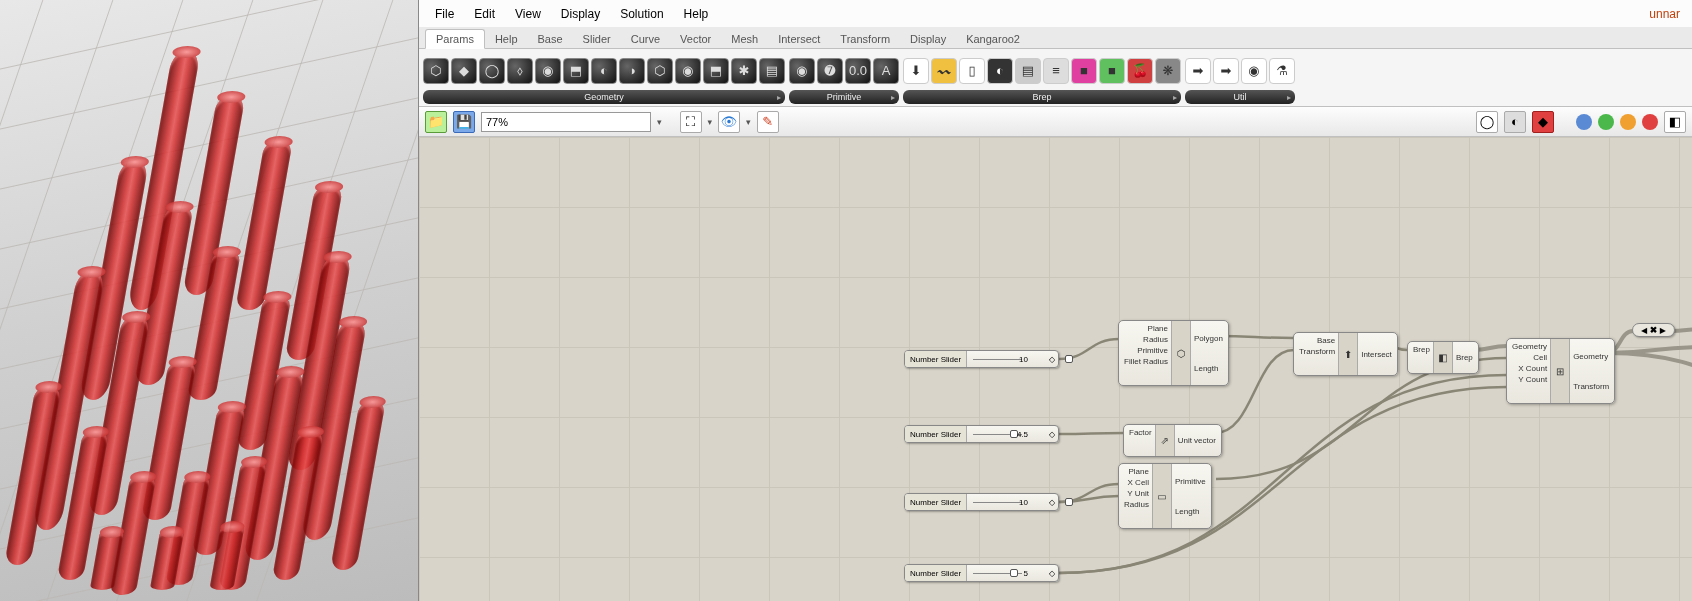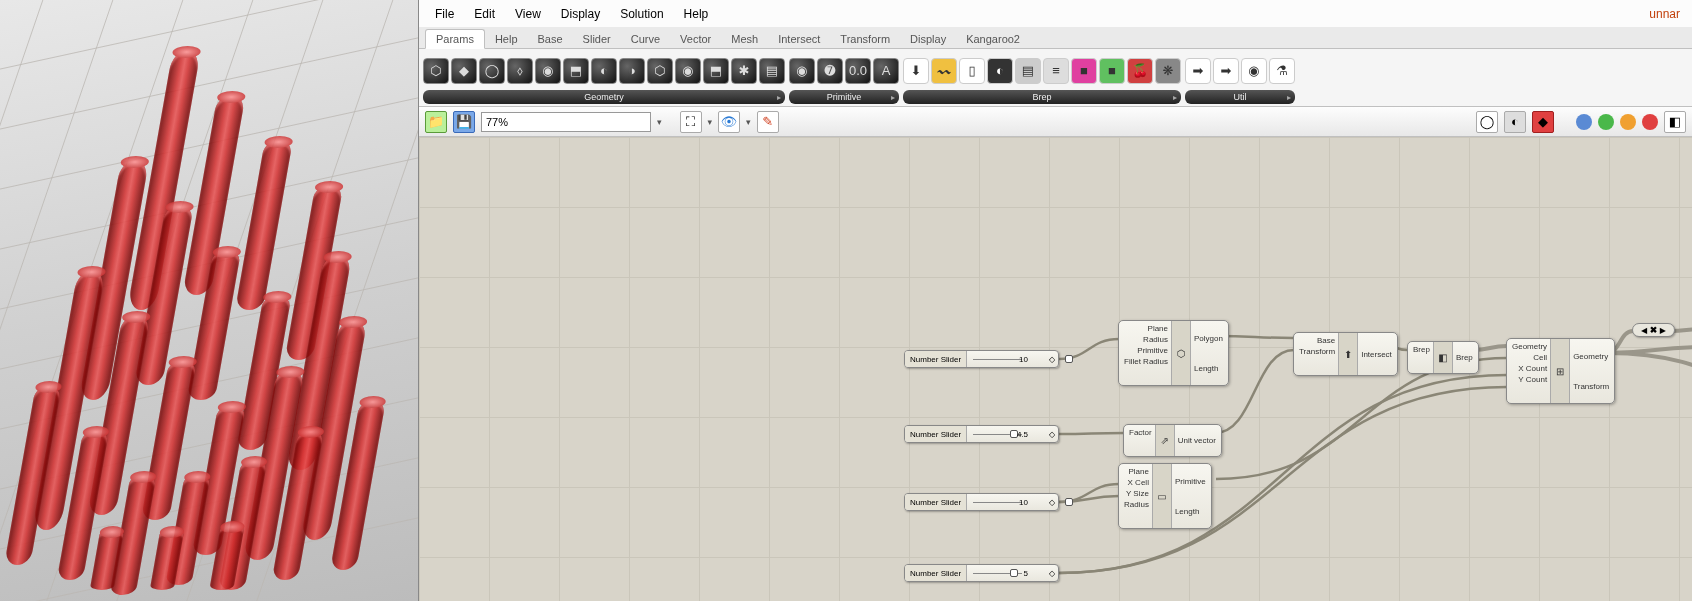--- a/index.html
+++ b/index.html
@@ -295,21 +295,21 @@
           </div>
           <div class="mid">⇗</div>
           <div class="outs">
             <div class="port">Unit vector</div>
           </div>
         </div>
         <div class="comp" style="left: 699px; top: 326px;">
           <div class="ins">
             <div class="port">Plane</div>
             <div class="port">X Cell</div>
-            <div class="port">Y Size</div>
+            <div class="port">Y Unit</div>
             <div class="port">Radius</div>
           </div>
           <div class="mid">▭</div>
           <div class="outs">
             <div class="port">Primitive</div>
             <div class="port">Length</div>
           </div>
         </div>
         <div class="comp" style="left: 874px; top: 195px;">
           <div class="ins">

